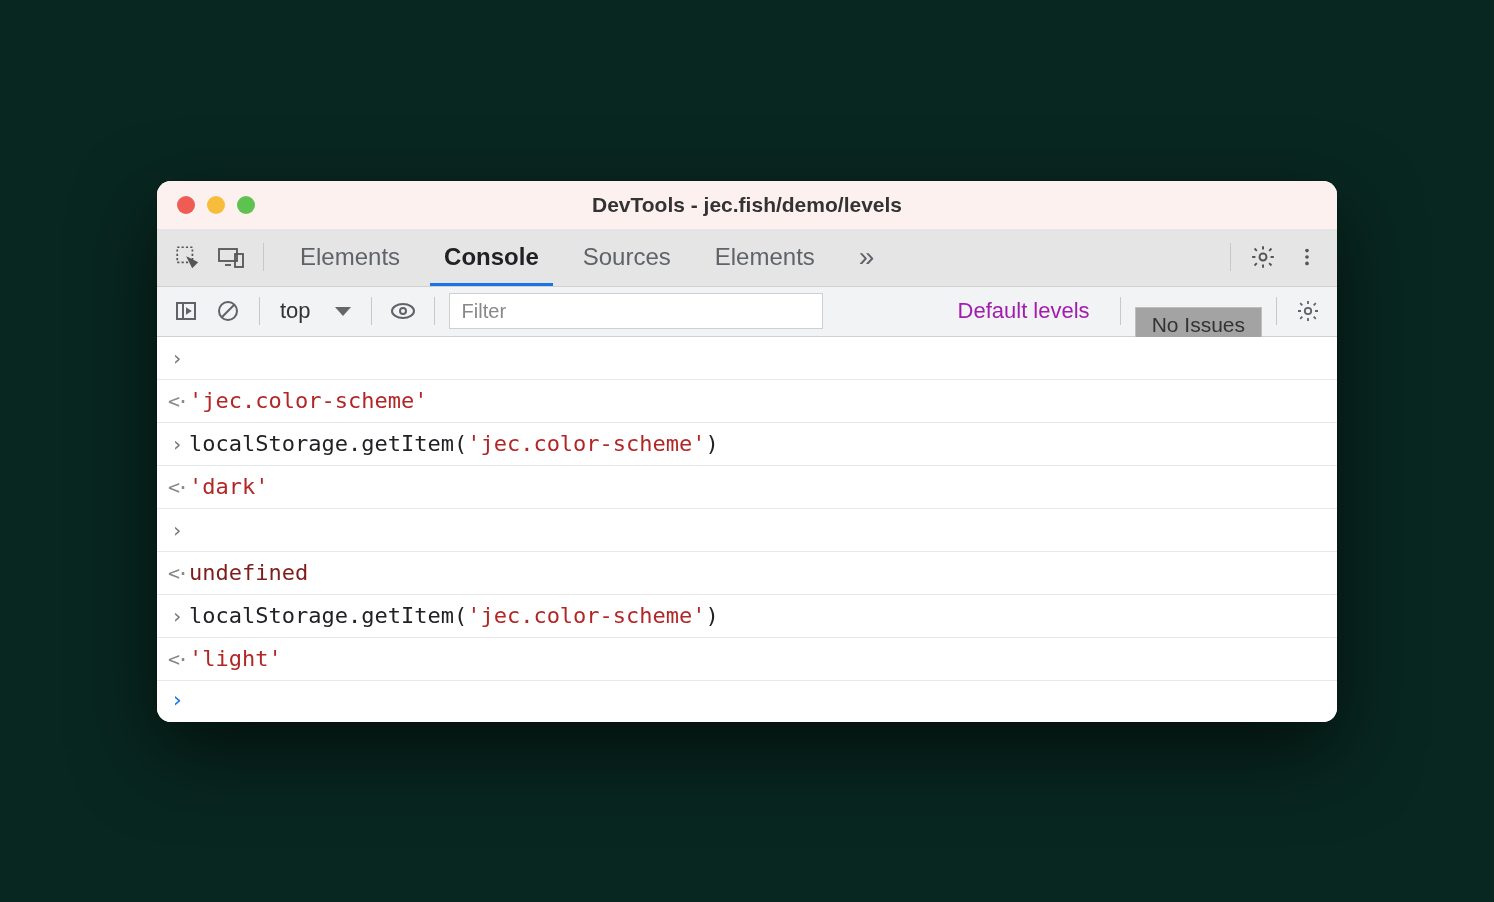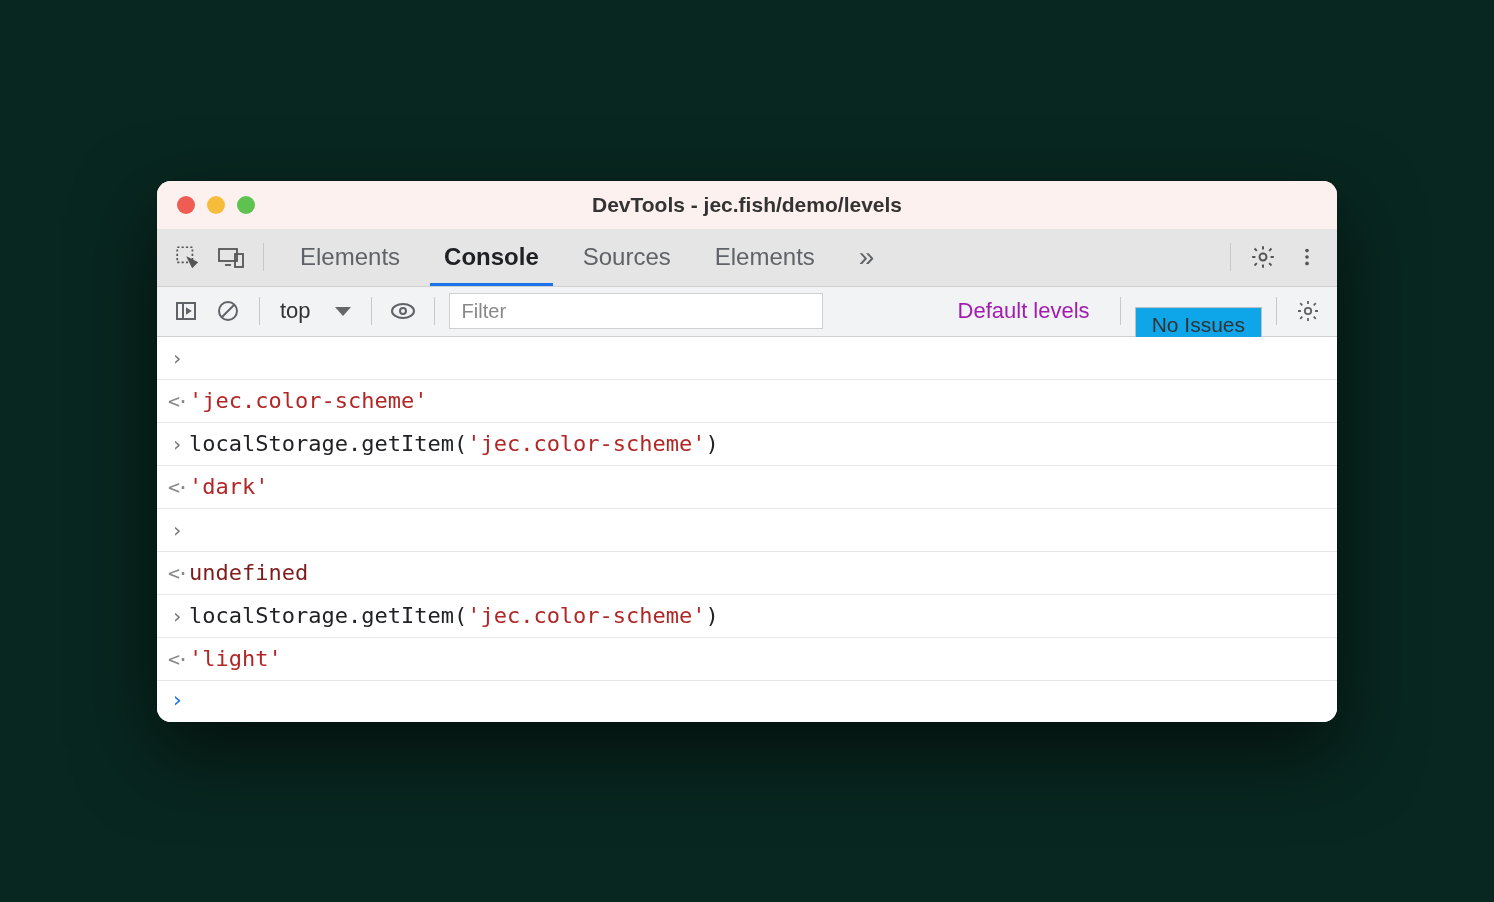--- a/index.html
+++ b/index.html
@@ -158,21 +158,21 @@
     gap: 8px;
     font-size: 22px;
     color: #a21caf;
     padding: 0 8px;
     cursor: pointer;
   }
   .issues-btn {
     height: 36px;
     padding: 0 16px;
     border: 1px solid #bfbfbf;
-    background: #0ea5e9;
+    background: #a3a3a3;
     font-size: 21px;
     color: #333;
     font-family: inherit;
     cursor: pointer;
     margin-top: 27px;
   }
   .console-body {
     flex: 1;
     background: #fff;
     font-family: "Menlo", "Consolas", monospace;

